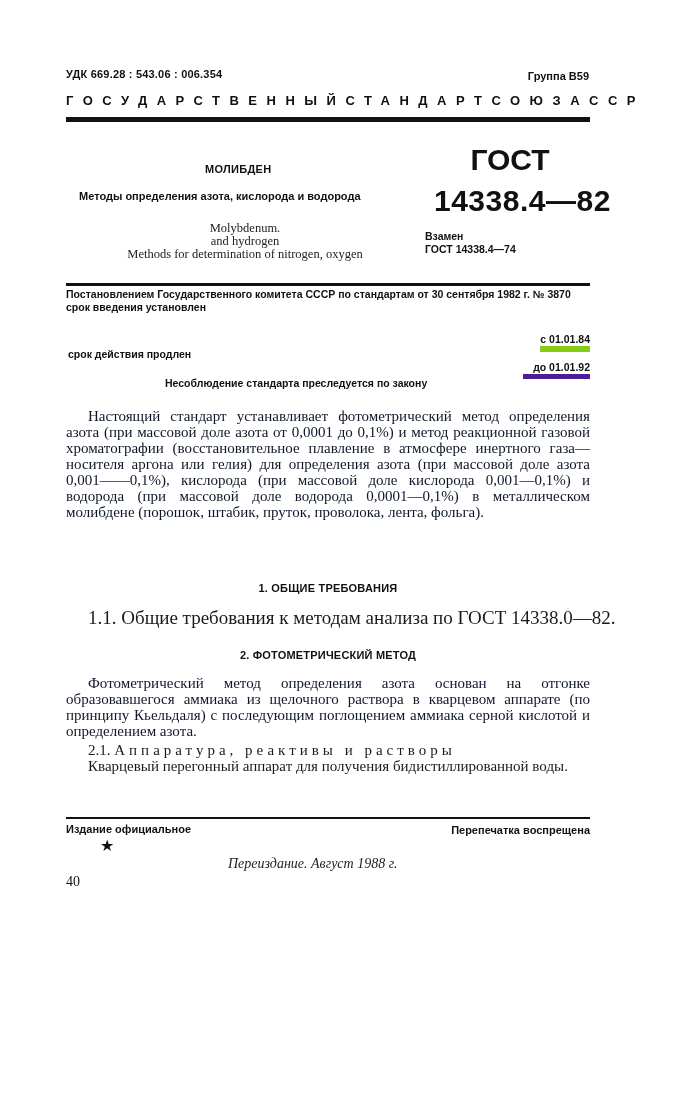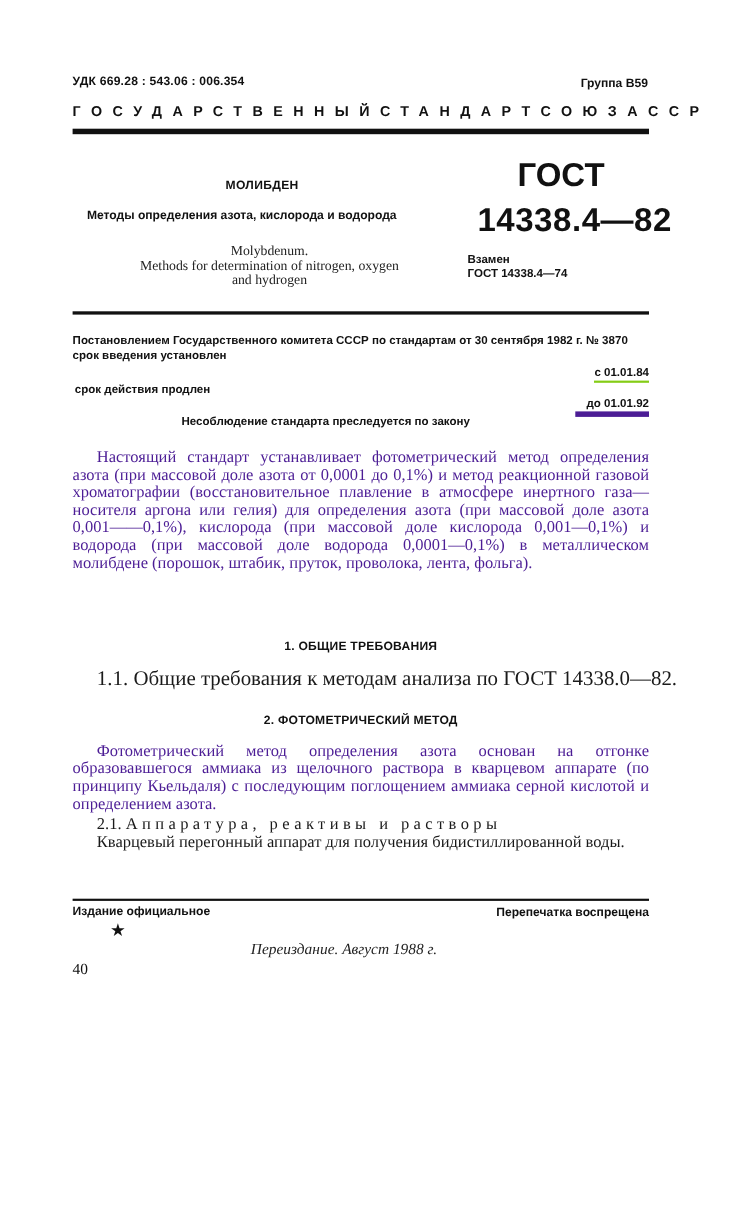--- a/index.html
+++ b/index.html
@@ -66,41 +66,41 @@
     }
 
     .rule2 {
       left: 66px; top: 283px; width: 524px; height: 3px;
       background: #111;
     }
 
     .decree {
       font-size: 10.5px; font-weight: bold; line-height: 13px;
     }
-    .decree1 { left: 66px; top: 304px; width: 526px; }
+    .decree1 { left: 66px; top: 288px; width: 526px; }
     .date1 {
       right: 90px; top: 333px; font-size: 10.5px; font-weight: bold;
-      border-bottom: 2px solid #84cc16; padding-bottom: 1px;
+      border-bottom: 6px solid #84cc16; padding-bottom: 1px;
     }
     .decree2 { left: 66px; top: 348px; width: 380px; }
     .date2 {
       right: 90px; top: 361px; font-size: 10.5px; font-weight: bold;
       border-bottom: 5px solid #4c1d95; padding-bottom: 1px; padding-left: 10px;
     }
     .law {
       left: 165px; top: 377px;
       font-size: 10.5px; font-weight: bold;
     }
 
     .para {
       left: 66px; width: 524px;
       font-size: 15px; line-height: 16px;
       text-align: justify;
       text-indent: 22px;
-      color: #4c1d95;
+      color: #0f172a;
     }
     .para1 { top: 408px; }
     .section-head {
       left: 66px; width: 524px; text-align: center;
       font-size: 11px; font-weight: bold; letter-spacing: 0.2px;
     }
     .sh1 { top: 582px; }
     .item11 {
       left: 88px; top: 607px; font-size: 19px; color: #1a1a1a;
     }
@@ -147,22 +147,22 @@
   <span style="letter-spacing:9.5px;">СТАНДАРТ</span>
   <span style="letter-spacing:9.5px;">СОЮЗА</span>
   <span style="letter-spacing:9.5px; margin-right:-9px;">ССР</span>
 </div>
 <div class="abs heavy-rule"></div>
 
 <div class="abs sans title-main">МОЛИБДЕН</div>
 <div class="abs sans title-sub">Методы определения азота, кислорода и водорода</div>
 <div class="abs serif title-en">
   <div>Molybdenum.</div>
+  <div>and hydrogen</div>
   <div>Methods for determination of nitrogen, oxygen</div>
-  <div>and hydrogen</div>
 </div>
 
 <div class="abs sans gost-word">ГОСТ</div>
 <div class="abs sans gost-num">14338.4—82</div>
 <div class="abs sans replaces">
   <div>Взамен</div>
   <div>ГОСТ 14338.4—74</div>
 </div>
 
 <div class="abs rule2"></div>

